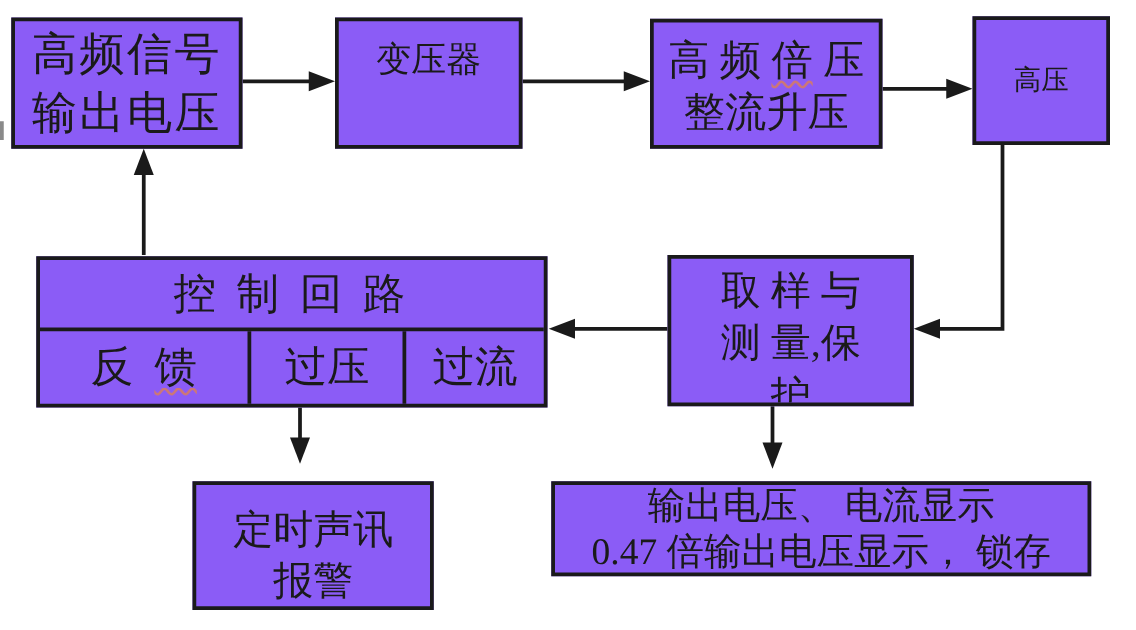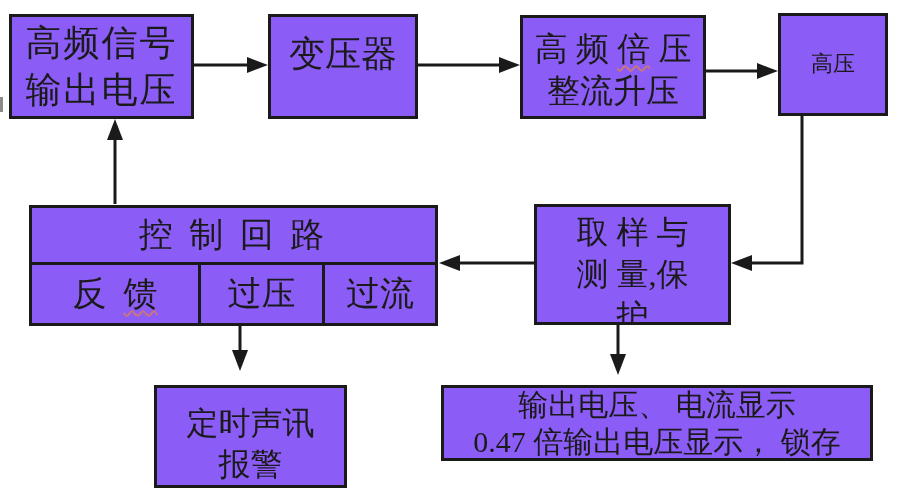--- a/index.html
+++ b/index.html
@@ -25,21 +25,21 @@
   .bl{white-space:pre;line-height:1.28;}
   .squiggle{
     text-decoration:underline;
     text-decoration-style:wavy;
     text-decoration-color:#cc7777;
     text-decoration-thickness:2px;
     text-underline-offset:5px;
   }
   
   .b-hf{left:9px;top:14px;width:185px;height:105px;font-size:36px;letter-spacing:2px;}
-  .b-tr{left:268px;top:14px;width:150px;height:105px;font-size:36px;justify-content:flex-start;padding-top:14px;}
+  .b-tr{left:268px;top:14px;width:150px;height:105px;font-size:28px;justify-content:flex-start;padding-top:14px;}
   .b-db{left:520px;top:15px;width:186px;height:104px;font-size:33px;justify-content:flex-start;padding-top:10px;text-align:right;}
   .b-hv{left:778px;top:13px;width:110px;height:103px;font-size:22px;align-items:center;}
   .b-sp{left:534px;top:204px;width:197px;height:121px;font-size:32px;justify-content:flex-start;padding-top:4px;overflow:hidden;}
   .b-sp .bl{line-height:42px;}
   .b-al{left:154px;top:385px;width:193px;height:103px;font-size:32px;justify-content:flex-end;}
   .b-di{left:441px;top:385px;width:432px;height:76px;font-size:30px;}
   .b-di .bl{line-height:37px;}
   
   .b-ctl{left:29px;top:205px;width:409px;height:121px;padding:0;display:block;}
   .ctl-title{

